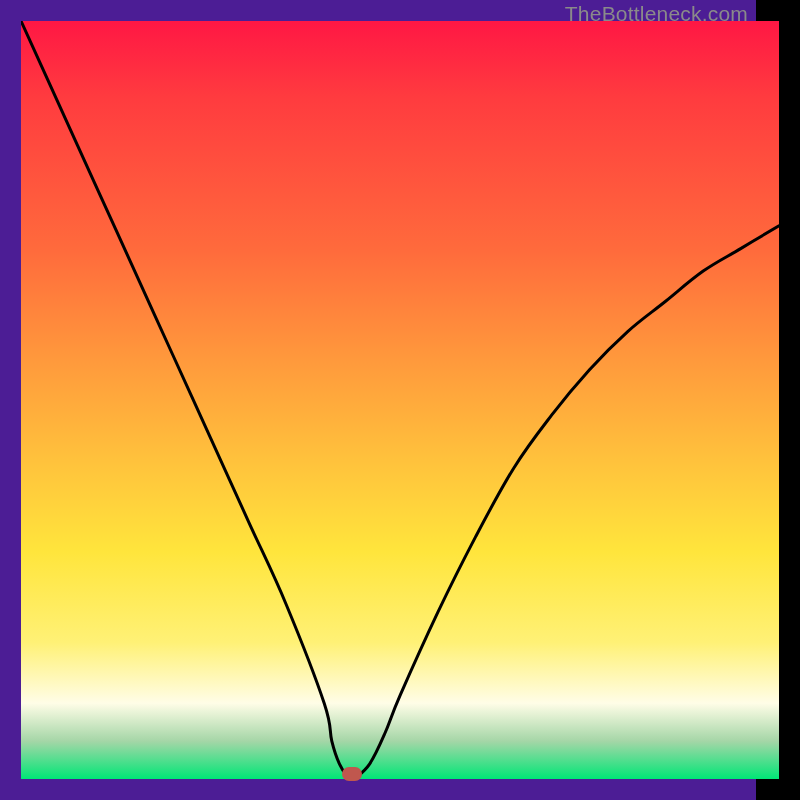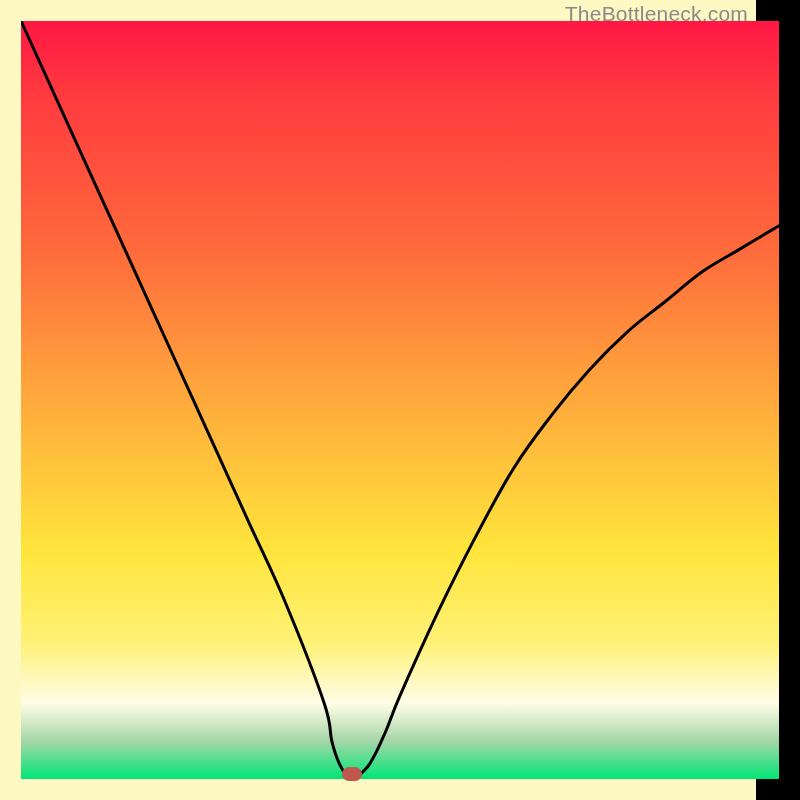--- a/index.html
+++ b/index.html
@@ -8,21 +8,21 @@
     width: 800px;
     height: 800px;
     background: #000;
     overflow: hidden;
     font-family: Arial, Helvetica, sans-serif;
   }
   .frame {
     position: relative;
     width: 756px;
     height: 800px;
-    background: #fef9c3;
+    background: #4c1d95;
   }
   .plot-area {
     position: absolute;
     left: 21px;
     top: 21px;
     width: 758px;
     height: 758px;
     
     background: linear-gradient(
       to bottom,

